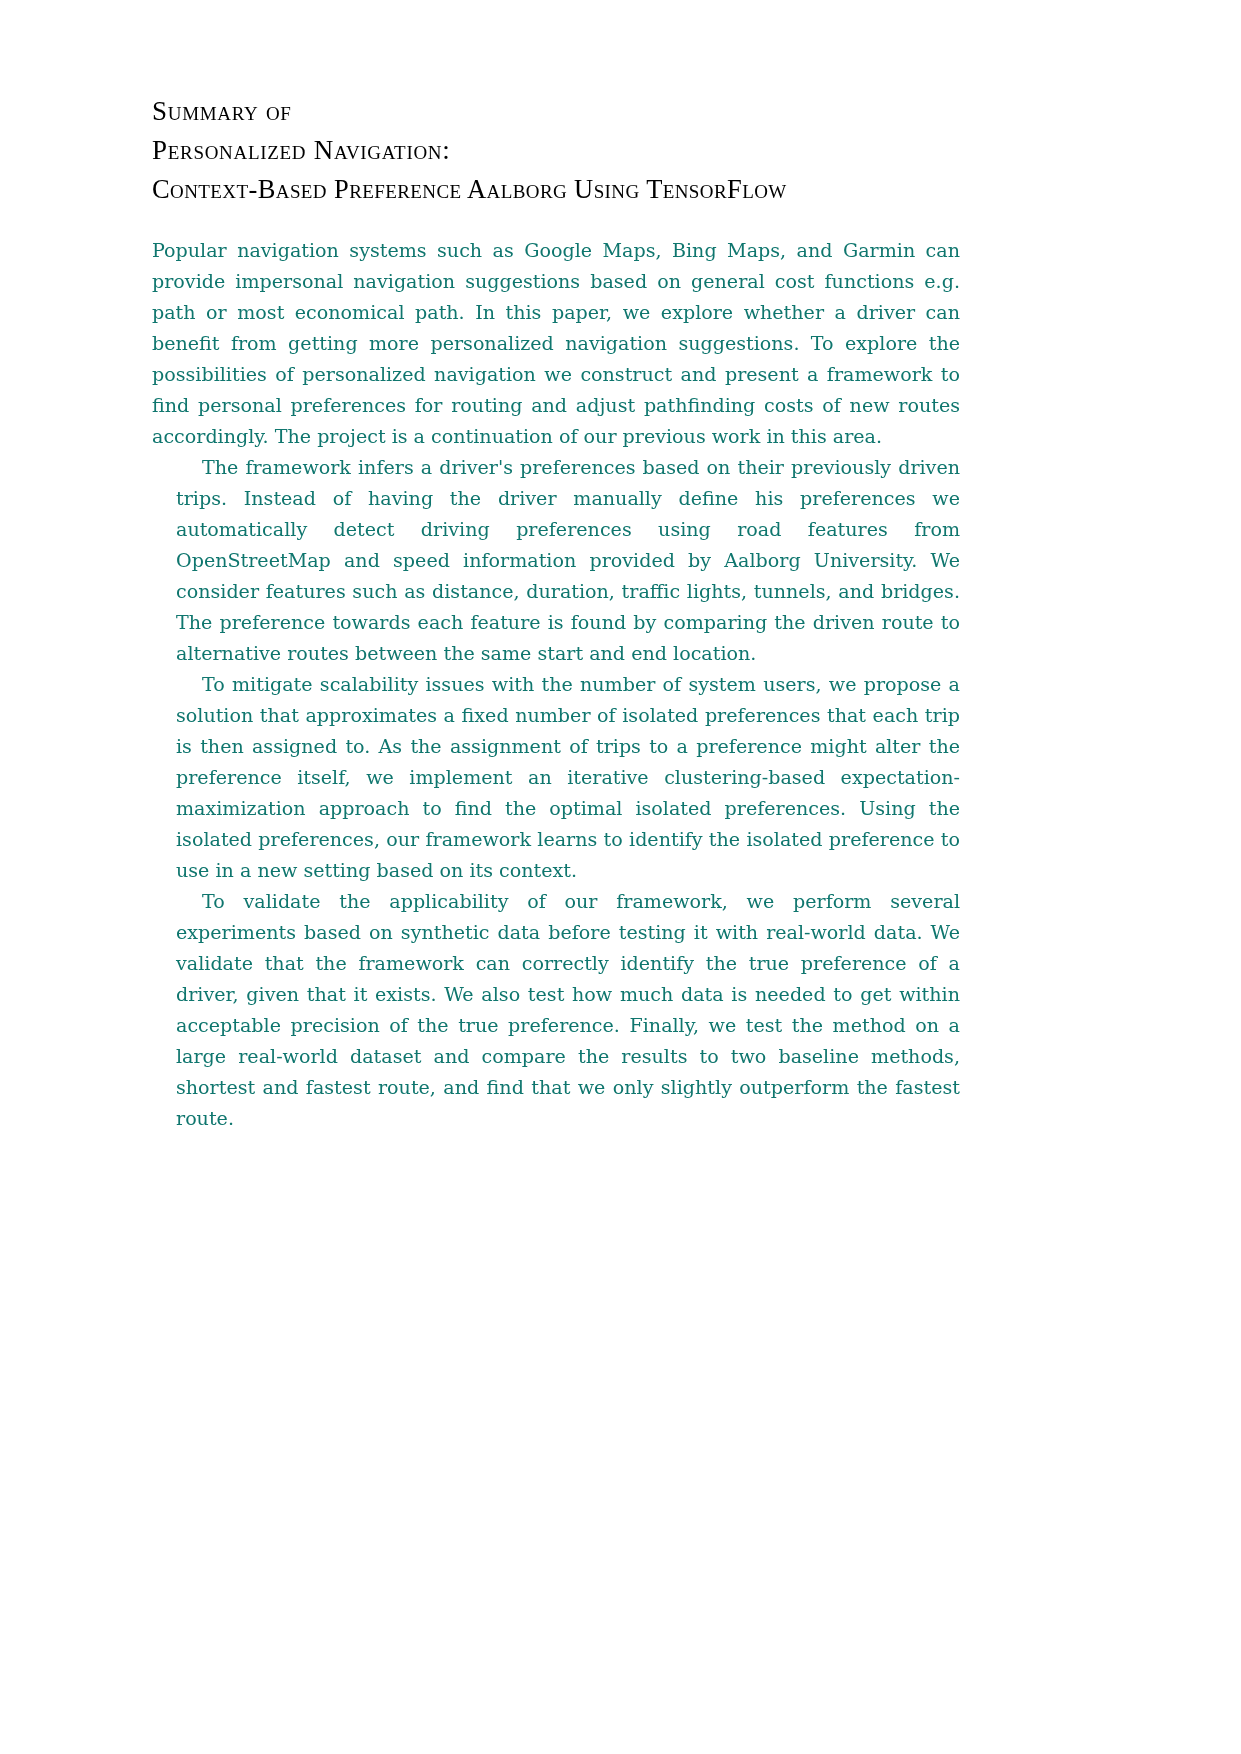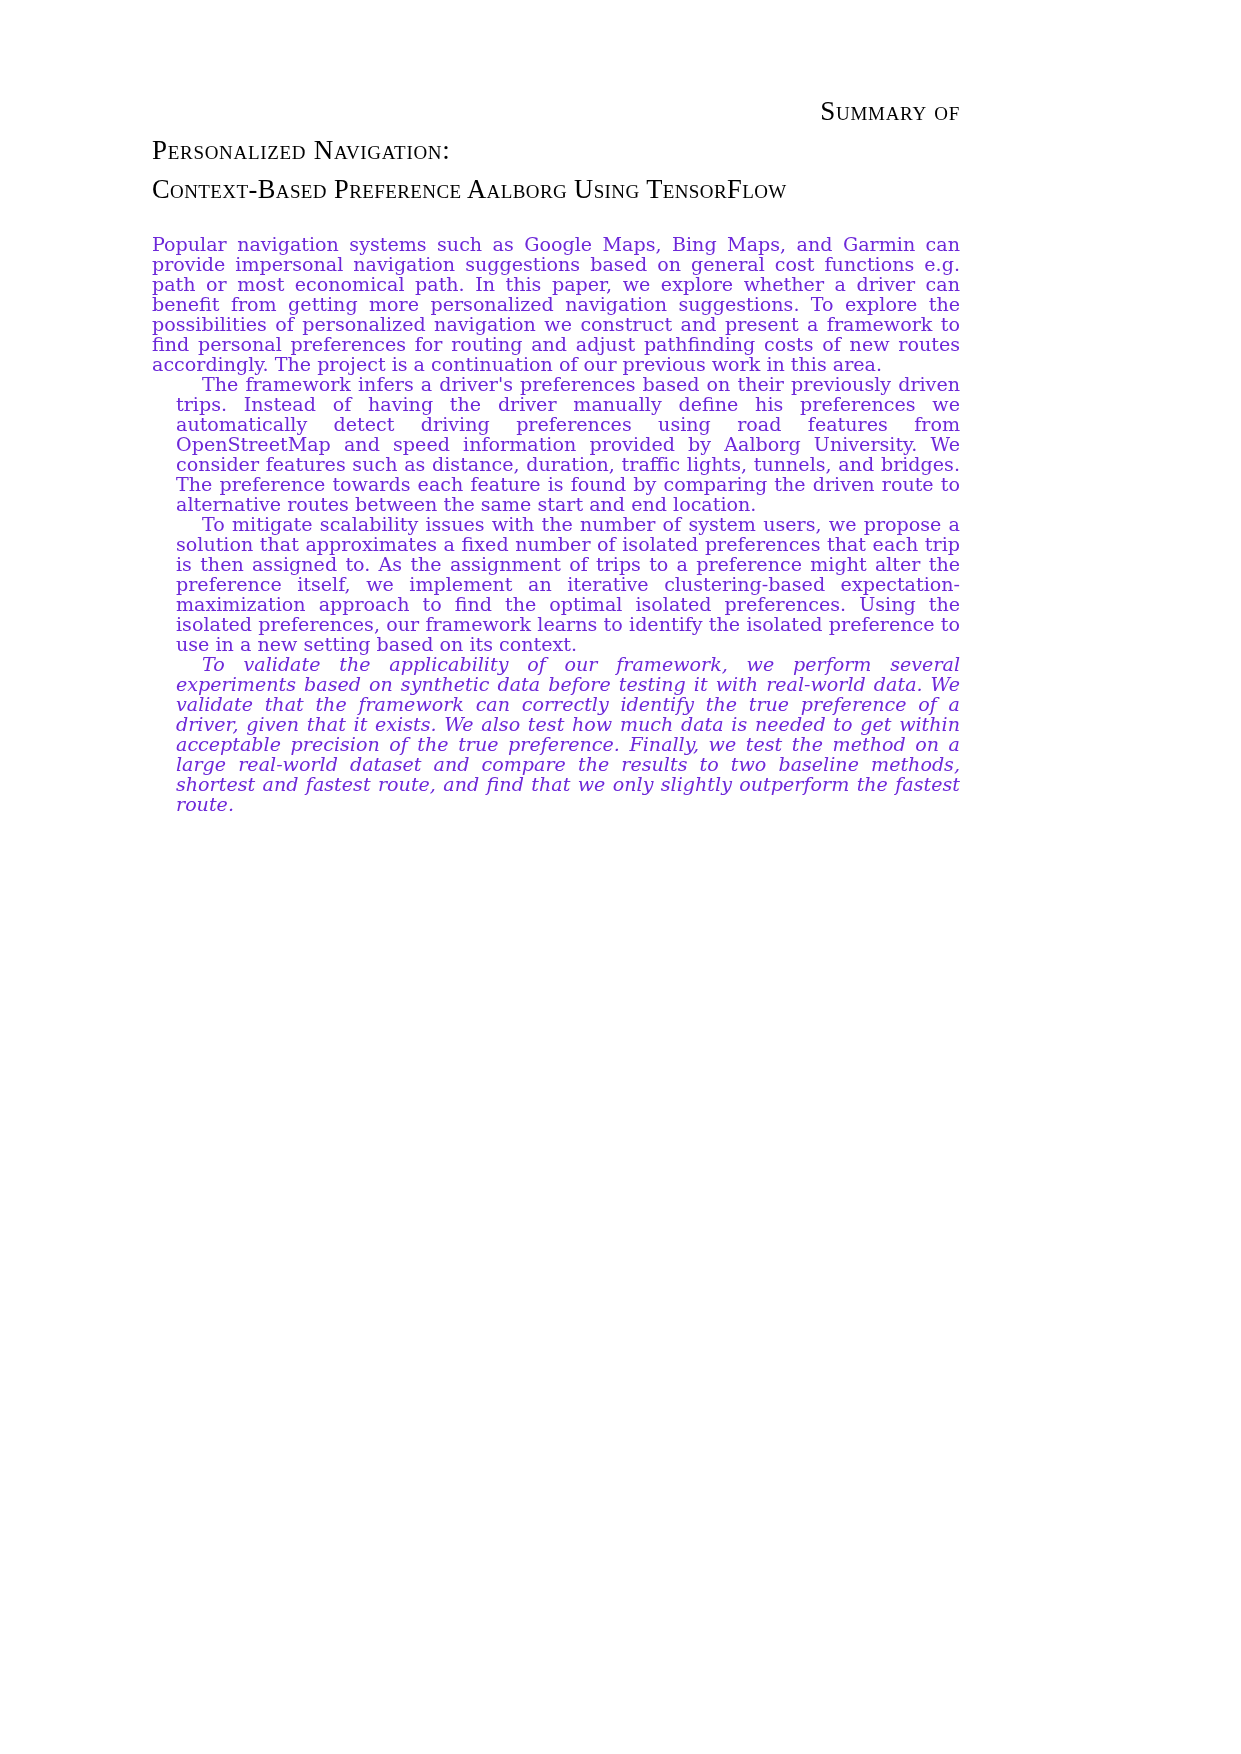--- a/index.html
+++ b/index.html
@@ -40,48 +40,47 @@
   .title-line {
     font-family: "Liberation Serif", "DejaVu Serif", serif;
     font-variant: small-caps;
     font-size: 27px;
     line-height: 39px;
     letter-spacing: 0.7px;
     color: #000000;
     white-space: nowrap;
   }
 
-  .title-line-1 { font-size: 27px; text-align: right; }
+  .title-line-1 { font-size: 27px; }
   .title-line-2 { font-size: 27px; }
   .title-line-3 { font-size: 26.5px; letter-spacing: 0.4px; }
 
   
   .body-text {
     font-family: "DejaVu Serif", "Liberation Serif", serif;
     font-size: 19.1px;
-    line-height: 20px;
+    line-height: 31px;
     text-align: justify;
     text-justify: inter-word;
-    color: #6d28d9;
+    color: #0f766e;
     hyphens: none;
   }
 
   .body-text p {
     margin: 0;
     text-indent: 0;
   }
 
   .body-text p.indented {
     text-indent: 26px;
     margin-left: 24px;
   }
 
   .body-text p:last-child {
     text-align: justify;
-    font-style: italic;
   }
 </style>
 </head>
 <body>
 
 <div class="page">
   <div class="content">
 
     <div class="title-block">
       <div class="title-line title-line-1">Summary of</div>

